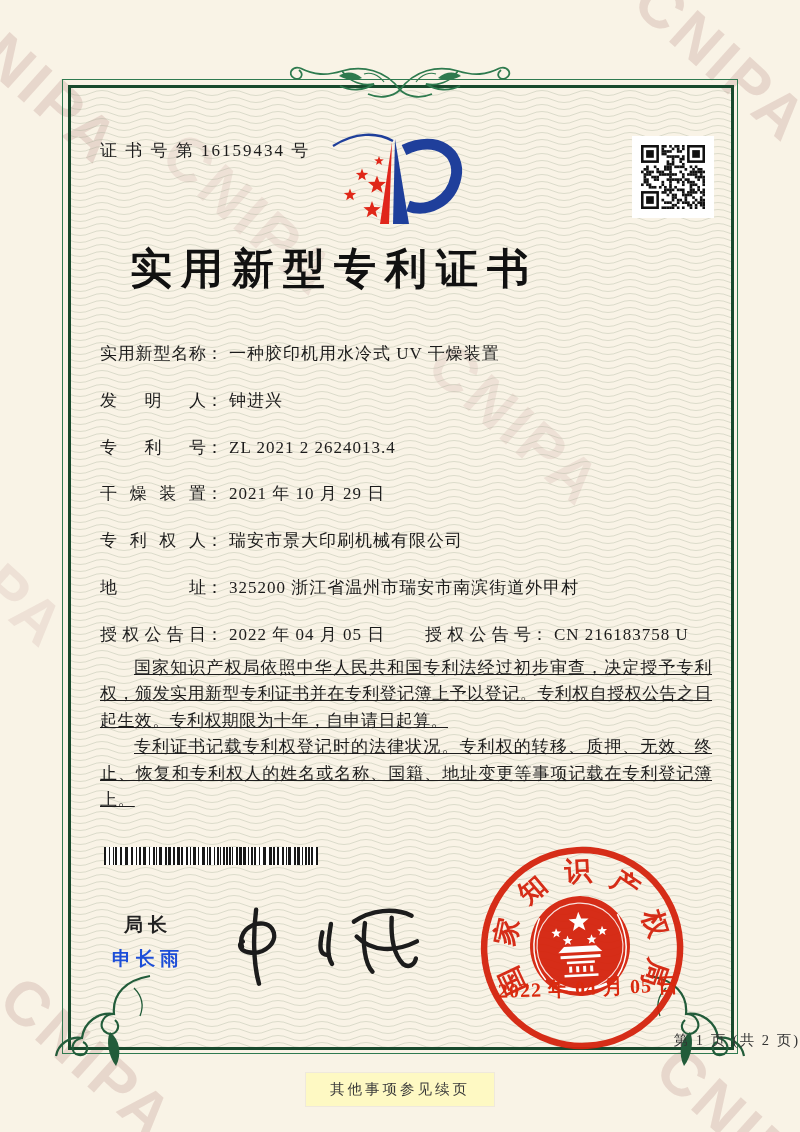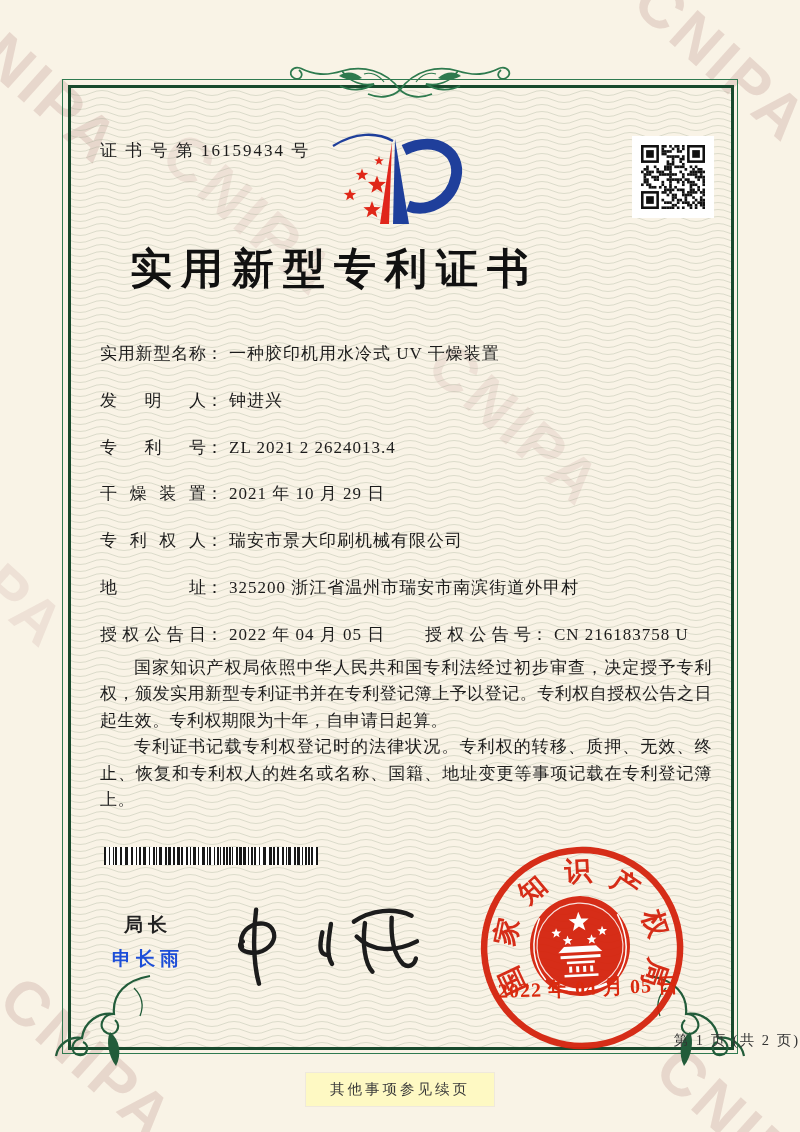--- a/index.html
+++ b/index.html
@@ -32,21 +32,21 @@
 
   .fields{position:absolute;left:100px;top:342px;width:612px;font-size:17px;color:#1b1b1b;}
   .field-row{height:46.8px;line-height:24px;white-space:nowrap;}
   .flabel{display:inline-block;width:106px;text-align:justify;text-align-last:justify;vertical-align:top;}
   .fcolon{display:inline-block;vertical-align:top;}
   .fvalue{display:inline-block;letter-spacing:1px;vertical-align:top;padding-left:6px;}
   .gdate{width:196px;}
 
   .paras{position:absolute;left:100px;top:655px;width:612px;font-size:17px;
       line-height:26.4px;color:#1d1d1d;text-align:justify;letter-spacing:.4px;}
-  .paras p{margin:0;text-indent:2em;}
+  .paras p{margin:0;text-indent:2em;text-decoration:underline;}
 
   .barcode-wrap{position:absolute;left:104px;top:847px;width:214px;height:18px;background:#fff;}
   .sig-title{position:absolute;left:112px;top:912px;font-size:19px;font-weight:600;letter-spacing:5px;color:#222;margin-left:12px;}
   .sig-name{position:absolute;left:112px;top:946px;font-size:19px;font-weight:600;letter-spacing:5px;color:#1d4ed8;}
   .sig-img{position:absolute;left:224px;top:894px;transform:rotate(-3deg);}
 
   .seal{position:absolute;left:470px;top:842px;transform:rotate(-3deg);opacity:.95;}
   .seal-date{position:absolute;left:498px;top:975px;width:160px;font-size:20px;font-weight:600;
       letter-spacing:1px;color:#da2a0e;transform:rotate(-2deg);white-space:nowrap;}
 

